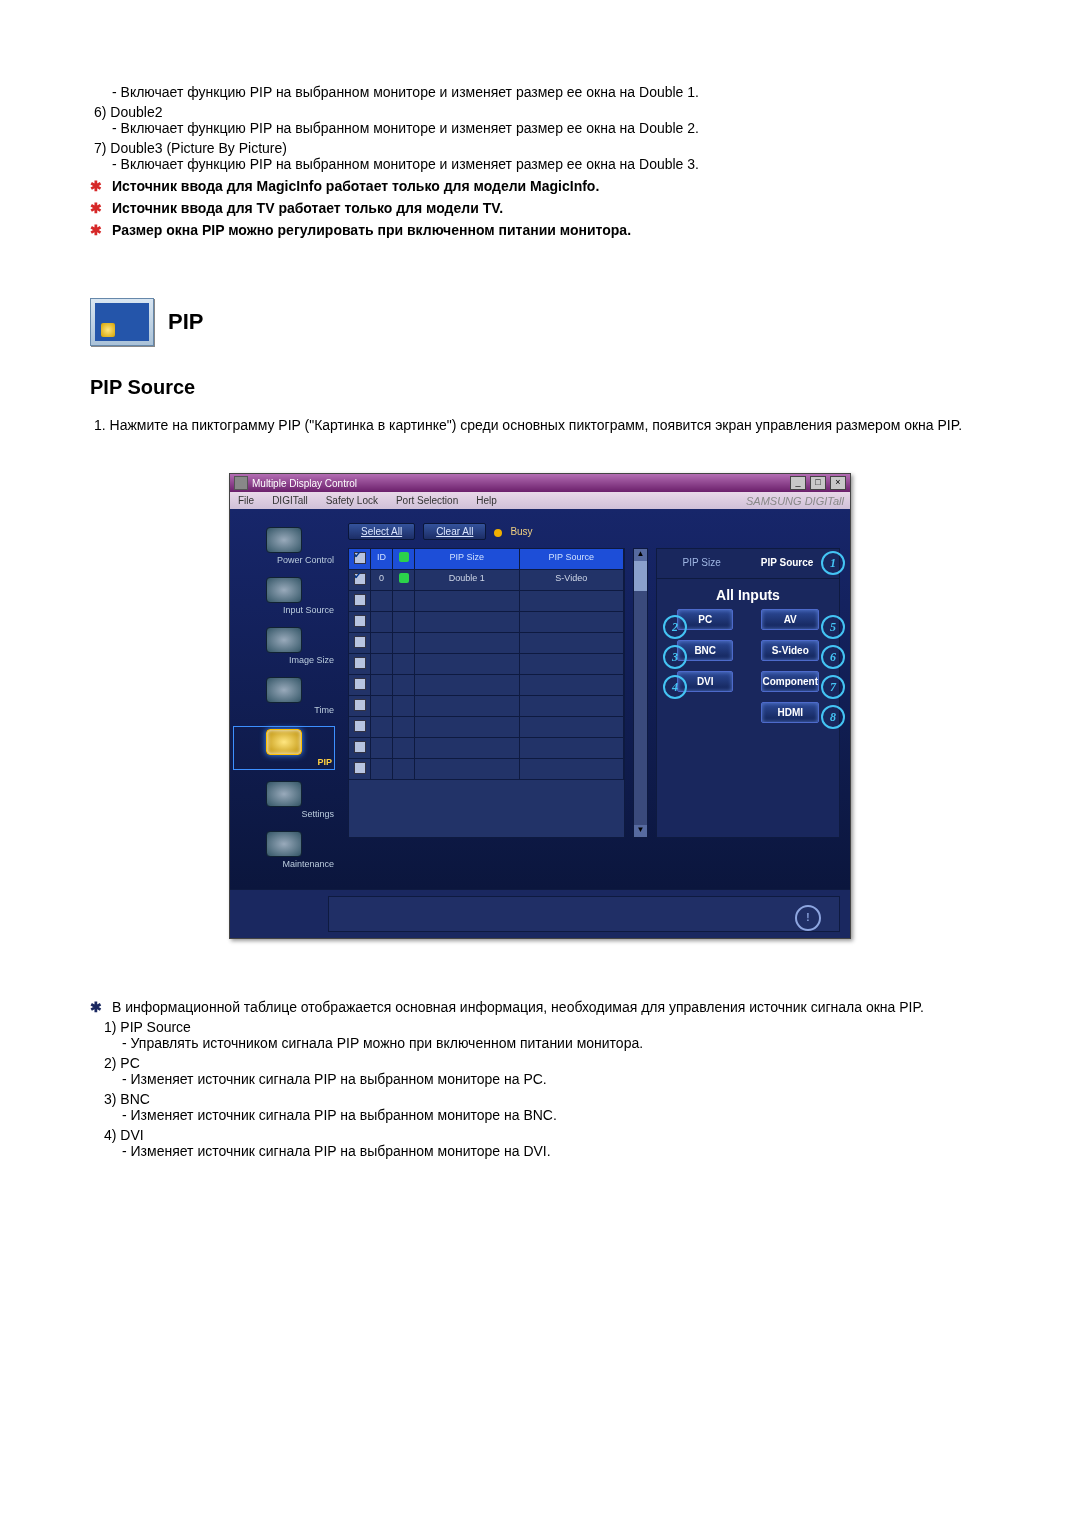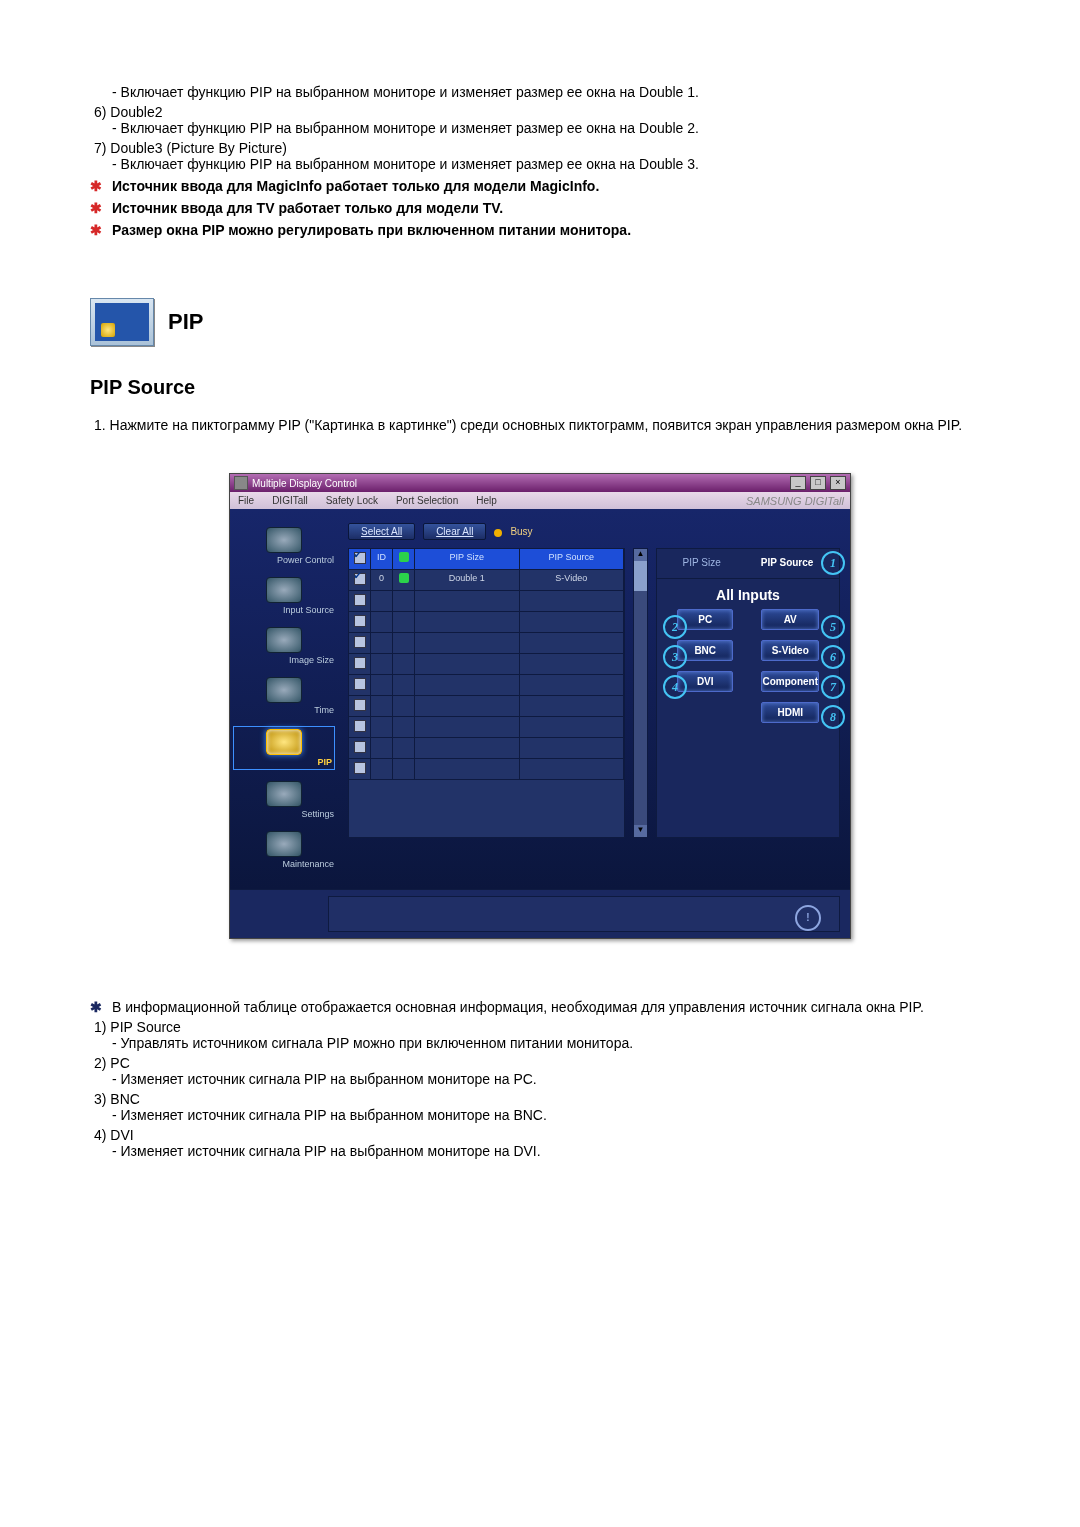--- a/index.html
+++ b/index.html
@@ -170,21 +170,21 @@
     position:absolute; left:98px; right:10px; top:6px; height:34px;
     border:1px solid #0e1a40; background:#202f66;
   }
   .info-icon {
     position:absolute; right:18px; top:8px; width:22px; height:22px;
     border:2px solid #8ea6e0; border-radius:50%;
     color:#8ea6e0; text-align:center; line-height:22px; font-weight:bold;
   }
 
   .star-blue .star-icon { color:#1a2860; }
-  .bottom-list .list-item { margin: 4px 0; }
+  .bottom-list .list-item { margin: 4px 10px; }
 </style>
 </head>
 <body>
 
 <div class="page">
 
   <div>
     <div class="list-item">
       <span class="item-desc">- Включает функцию PIP на выбранном мониторе и изменяет размер ее окна на Double 1.</span>
     </div>

